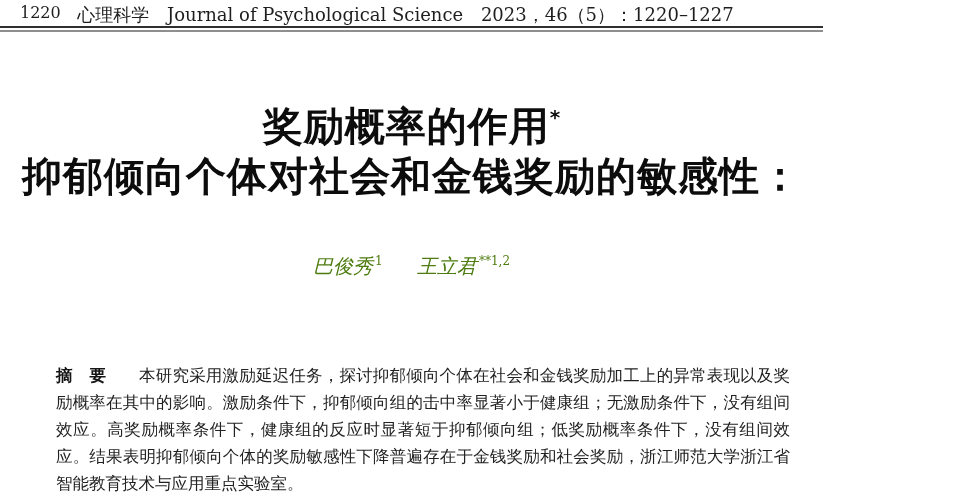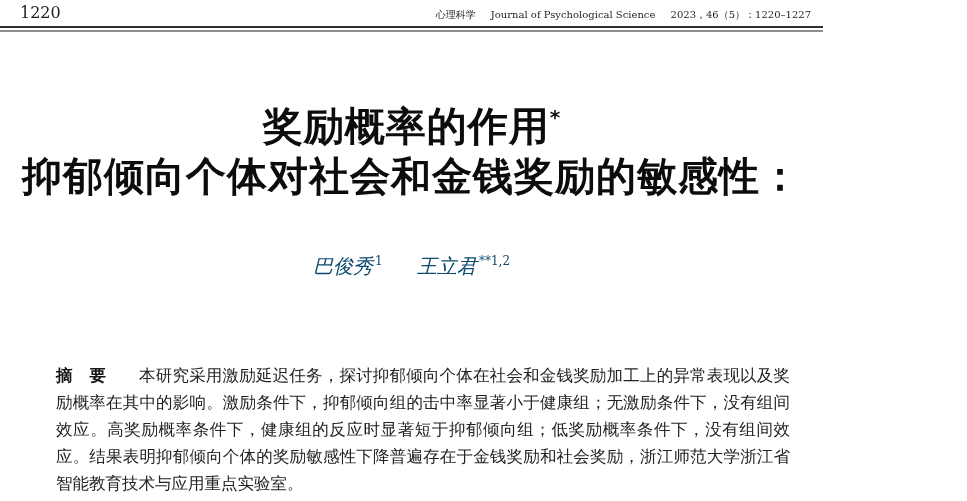--- a/index.html
+++ b/index.html
@@ -16,22 +16,22 @@
   .page-number {
     position: absolute;
     top: 3px; left: 20px;
     font-size: 16px;
     line-height: 20px;
     color: #1e1e1e;
   }
   .journal-header {
     position: absolute;
     top: 5px; left: 0; right: 12px;
-    text-align: right;
-    font-size: 10px;
+    text-align: center;
+    font-size: 18px;
     line-height: 19px;
     color: #1e1e1e;
     white-space: nowrap;
   }
   .journal-header .jh-part { display: inline-block; }
   .journal-header .jh-gap { margin-right: 12px; }
   .double-rule {
     position: absolute;
     top: 26px; left: 0; right: 0;
     height: 2px;
@@ -57,21 +57,21 @@
     letter-spacing: 0;
   }
   
   .authors-line {
     position: absolute;
     top: 248px; left: 0; right: 0;
     text-align: center;
     font-size: 20px;
     line-height: 26px;
     font-style: italic;
-    color: #0c4a6e;
+    color: #4d7c0f;
   }
   .authors-line .author-sup {
     font-style: normal;
     font-size: 12px;
     vertical-align: 8px;
     margin-left: 2px;
   }
   .authors-line .author + .author { margin-left: 28px; }
   
   .affiliation-line {

